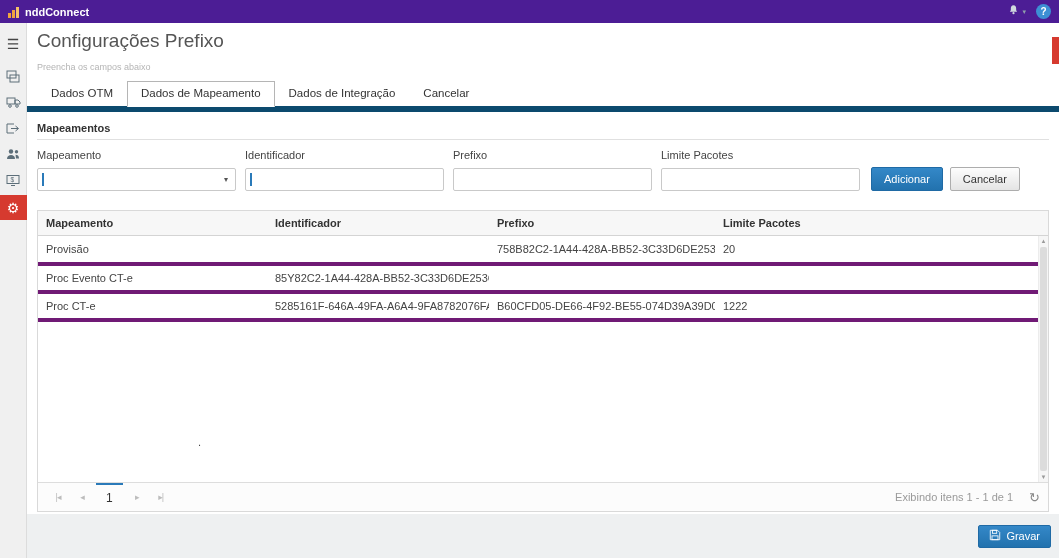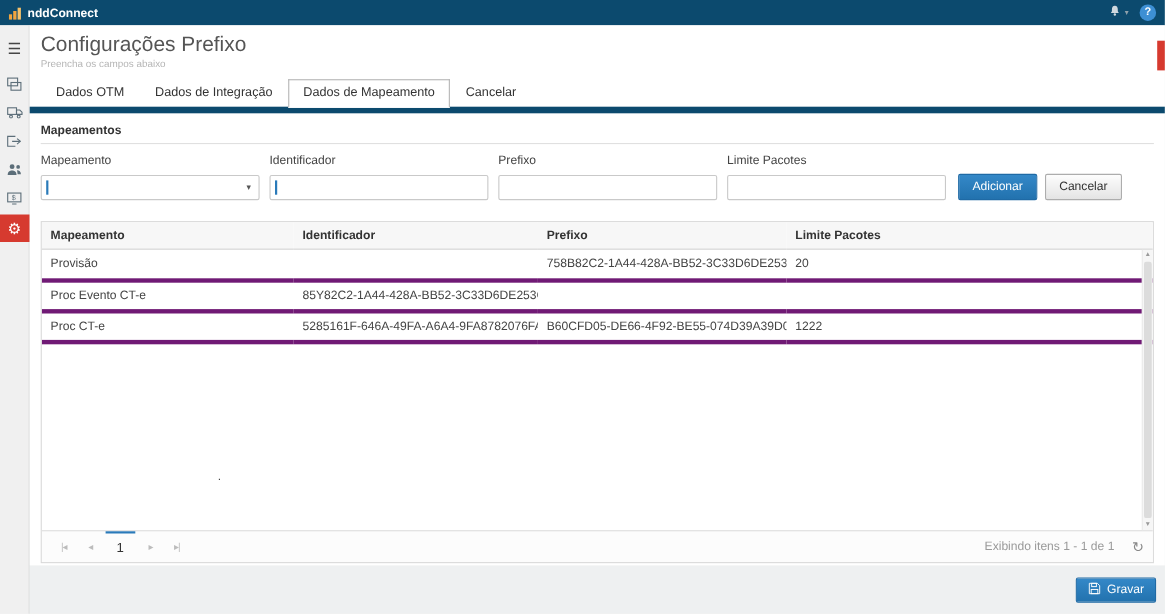--- a/index.html
+++ b/index.html
@@ -1,41 +1,41 @@
 <!DOCTYPE html>
 <html><head>
 <meta charset="utf-8">
 <style>
   * { box-sizing: border-box; margin: 0; padding: 0; }
   html, body { width: 1059px; height: 558px; }
   body { font-family: "Liberation Sans", sans-serif; background: #eef0f1; overflow: hidden; font-size: 12px; }
 
   
-  .topbar { height: 23px; background: #0c4a6e; display: flex; align-items: center; padding: 0 8px; color: #fff; }
+  .topbar { height: 23px; background: #4c1d95; display: flex; align-items: center; padding: 0 8px; color: #fff; }
   .brand { display: flex; align-items: center; gap: 5px; font-size: 11px; font-weight: bold; color: #fff; }
   .brand svg { display: block; }
   .topbar-right { margin-left: auto; display: flex; align-items: center; gap: 10px; }
   .bell-wrap { display: flex; align-items: center; gap: 3px; color: #cfd8de; }
   .bell-caret { font-size: 7px; color: #8fa0ab; }
   .help-btn { width: 15px; height: 15px; border-radius: 50%; background: #3d8fd4; color: #fff; font-size: 10px; font-weight: bold; display: flex; align-items: center; justify-content: center; cursor: pointer; }
 
   
   .layout { display: flex; height: 535px; }
   .sidebar { width: 27px; background: #f0f0f0; border-right: 1px solid #dcdcdc; display: flex; flex-direction: column; align-items: center; padding-top: 8px; flex: none; }
   .side-item { width: 27px; height: 25px; display: flex; align-items: center; justify-content: center; color: #5c6e79; margin-bottom: 1px; cursor: pointer; }
   .side-item.menu { margin-bottom: 9px; color: #454545; font-size: 14px; }
   .side-item.active { background: #d63a2f; color: #fff; font-size: 14px; }
   .content-col { flex: 1; display: flex; flex-direction: column; }
   .main { background: #fff; height: 491px; display: flex; flex-direction: column; position: relative; }
   .red-strip { position: absolute; right: 0; top: 14px; width: 7px; height: 27px; background: #d63a2f; }
 
   
   .page-header { padding: 7px 10px 0; }
   .page-title { font-size: 19px; font-weight: 400; color: #555; }
-  .page-subtitle { font-size: 9px; color: #b5b5b5; margin-top: 1px; }
+  .page-subtitle { font-size: 9px; color: #b5b5b5; margin-top: 10px; }
 
   
   .tabs { display: flex; margin-top: 9px; padding: 0 10px; border-bottom: 6px solid #0c4a6e; }
   .tab { font-size: 11.5px; color: #333; padding: 5px 13px 6px; border: 1px solid transparent; cursor: pointer; white-space: nowrap; }
   .tab.active { background: #fff; border-color: #b5b5b5; border-bottom: 1px solid #fff; margin-bottom: -1px; }
 
   
   .section-head { padding: 10px 10px 5px; font-size: 11px; font-weight: bold; color: #333; }
   .section-rule { border: 0; border-top: 1px solid #e0e0e0; margin: 0 10px; }
 
@@ -167,22 +167,22 @@
     <div class="main">
       <div class="red-strip"></div>
 
       <div class="page-header">
         <div class="page-title">Configurações Prefixo</div>
         <div class="page-subtitle">Preencha os campos abaixo</div>
       </div>
 
       <div class="tabs">
         <div class="tab">Dados OTM</div>
+        <div class="tab active">Dados de Mapeamento</div>
         <div class="tab">Dados de Integração</div>
-        <div class="tab active">Dados de Mapeamento</div>
         <div class="tab">Cancelar</div>
       </div>
 
       <div class="section-head">Mapeamentos</div>
       <hr class="section-rule">
 
       <div class="form-row">
         <div class="field">
           <span class="field-label">Mapeamento</span>
           <div class="control">

